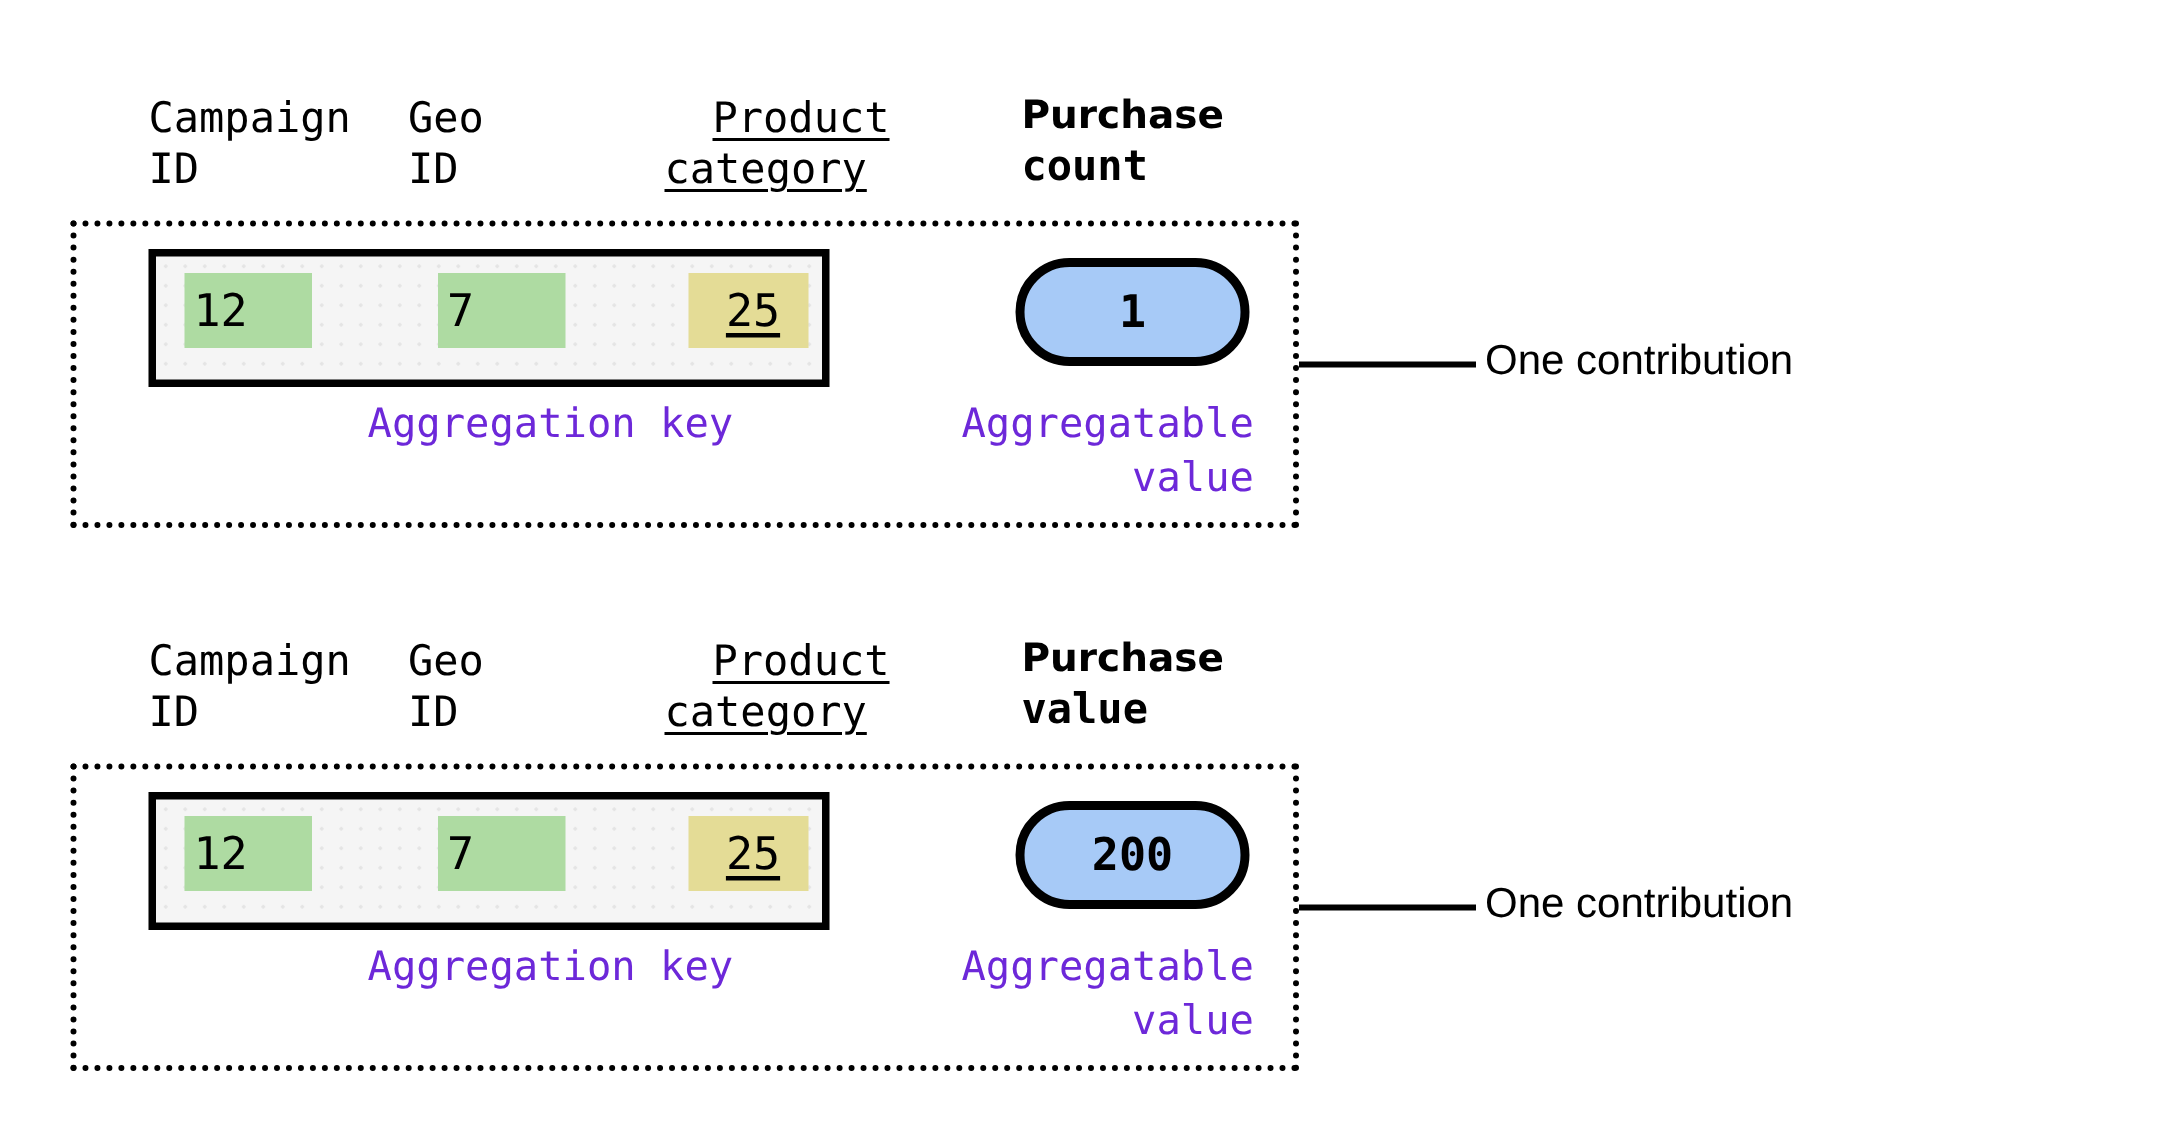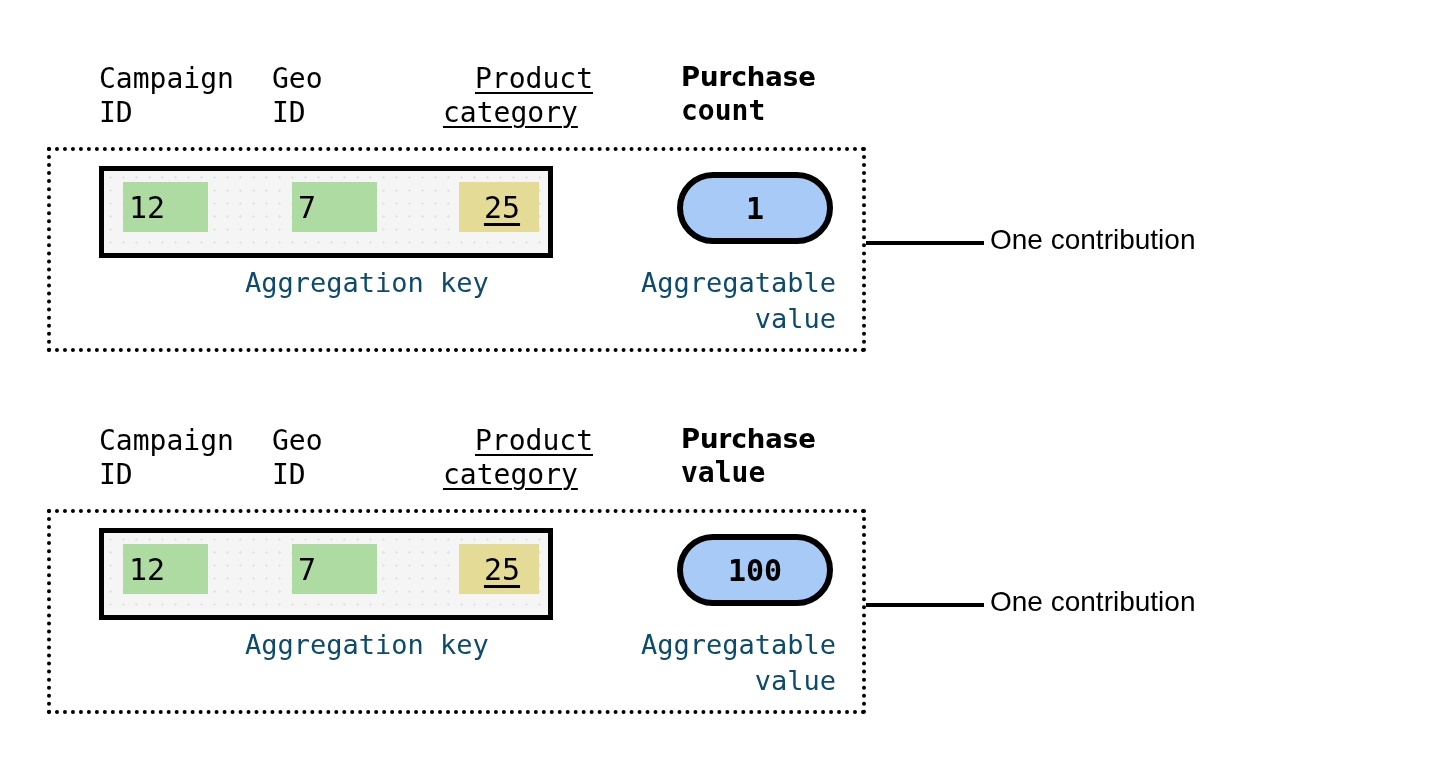--- a/index.html
+++ b/index.html
@@ -152,21 +152,21 @@
     font-size: 30px;
     color: #000000;
   }
 
   
   .ann {
     position: absolute;
     font-family: "DejaVu Sans Mono", "Liberation Mono", monospace;
     font-size: 27px;
     line-height: 36px;
-    color: #0c4a6e;
+    color: #6d28d9;
     white-space: pre;
   }
   .ann-key {
     left: 245px;
     top: 265px;
   }
   .ann-value {
     left: 596px;
     top: 265px;
     width: 240px;
@@ -246,21 +246,21 @@
     <div class="dashed-box"></div>
 
     <div class="key-row">
       <div class="cell cell-campaign">12</div>
       <div class="cell cell-geo">7</div>
       <div class="cell cell-product">
           <span class="u">25</span>
         </div>
     </div>
 
-    <div class="pill">100</div>
+    <div class="pill">200</div>
 
     <div class="ann ann-key">Aggregation key</div>
     <div class="ann ann-value">Aggregatable
 value</div>
 
     <div class="leader"></div>
     <div class="caption">One contribution</div>
   </div>
 
 </div>

